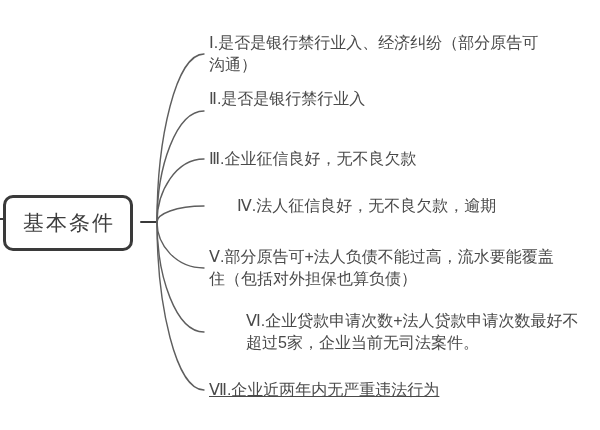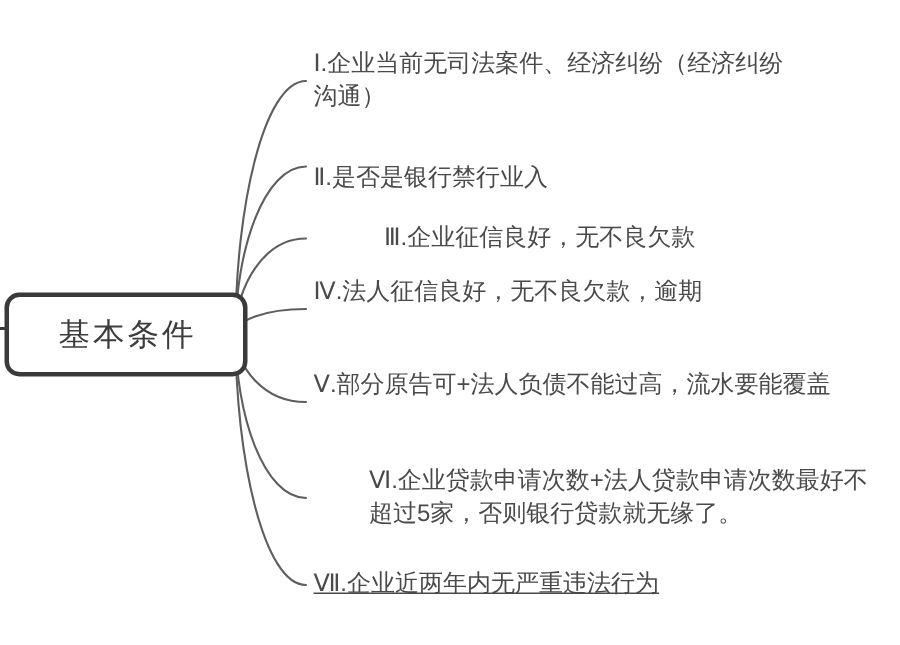--- a/index.html
+++ b/index.html
@@ -17,21 +17,21 @@
     background:var(--bg);
     font-family:"Liberation Sans","DejaVu Sans",sans-serif;
   }
   #connector-svg{
     position:absolute;left:0;top:0;width:600px;height:430px;
     pointer-events:none;
   }
   .root-node{
     position:absolute;
     left:3px;top:195px;
-    width:162px;height:56px;
+    width:130px;height:56px;
     box-sizing:border-box;
     border:3px solid var(--node-border);
     border-radius:10px;
     background:#ffffff;
     display:flex;align-items:center;justify-content:center;
   }
   .root-node-label{
     font-size:21px;
     letter-spacing:2px;
     color:var(--node-text);
@@ -65,36 +65,37 @@
       <path d="M 157 222 C 157 277, 176 332, 204 332" fill="none" stroke="#5e5e5e" stroke-width="1.4" stroke-linecap="round"></path>
       <path d="M 157 222 C 157 306, 176 390, 204 390" fill="none" stroke="#5e5e5e" stroke-width="1.4" stroke-linecap="round"></path>
     </svg>
 
   <div class="root-node">
     <span class="root-node-label">基本条件</span>
   </div>
 
   <div id="branches">
       <div class="branch-label" style="top: 32px;">
-        <div class="branch-line-text">Ⅰ.企业当前无司法案件、经济纠纷（经济纠纷</div>
+        <div class="branch-line-text">Ⅰ.是否是银行禁行业入、经济纠纷（部分原告可</div>
         <div class="branch-line-text">沟通）</div>
       </div>
-      <div class="branch-label" style="top: 108px;">
+      <div class="branch-label" style="top: 88px;">
         <div class="branch-line-text">Ⅱ.是否是银行禁行业入</div>
       </div>
-      <div class="branch-label" style="top: 148px; margin-left: 47px;">
+      <div class="branch-label" style="top: 148px;">
         <div class="branch-line-text">Ⅲ.企业征信良好，无不良欠款</div>
       </div>
-      <div class="branch-label" style="top: 184px;">
+      <div class="branch-label" style="top: 195px; margin-left: 28px;">
         <div class="branch-line-text">Ⅳ.法人征信良好，无不良欠款，逾期</div>
       </div>
       <div class="branch-label" style="top: 246px;">
         <div class="branch-line-text">Ⅴ.部分原告可+法人负债不能过高，流水要能覆盖</div>
+        <div class="branch-line-text">住（包括对外担保也算负债）</div>
       </div>
       <div class="branch-label" style="top: 310px; margin-left: 37px;">
         <div class="branch-line-text">Ⅵ.企业贷款申请次数+法人贷款申请次数最好不</div>
-        <div class="branch-line-text">超过5家，否则银行贷款就无缘了。</div>
+        <div class="branch-line-text">超过5家，企业当前无司法案件。</div>
       </div>
       <div class="branch-label" style="top: 379px; text-decoration: underline;">
         <div class="branch-line-text">Ⅶ.企业近两年内无严重违法行为</div>
       </div>
     </div>
 </div>
 
 </body></html>

